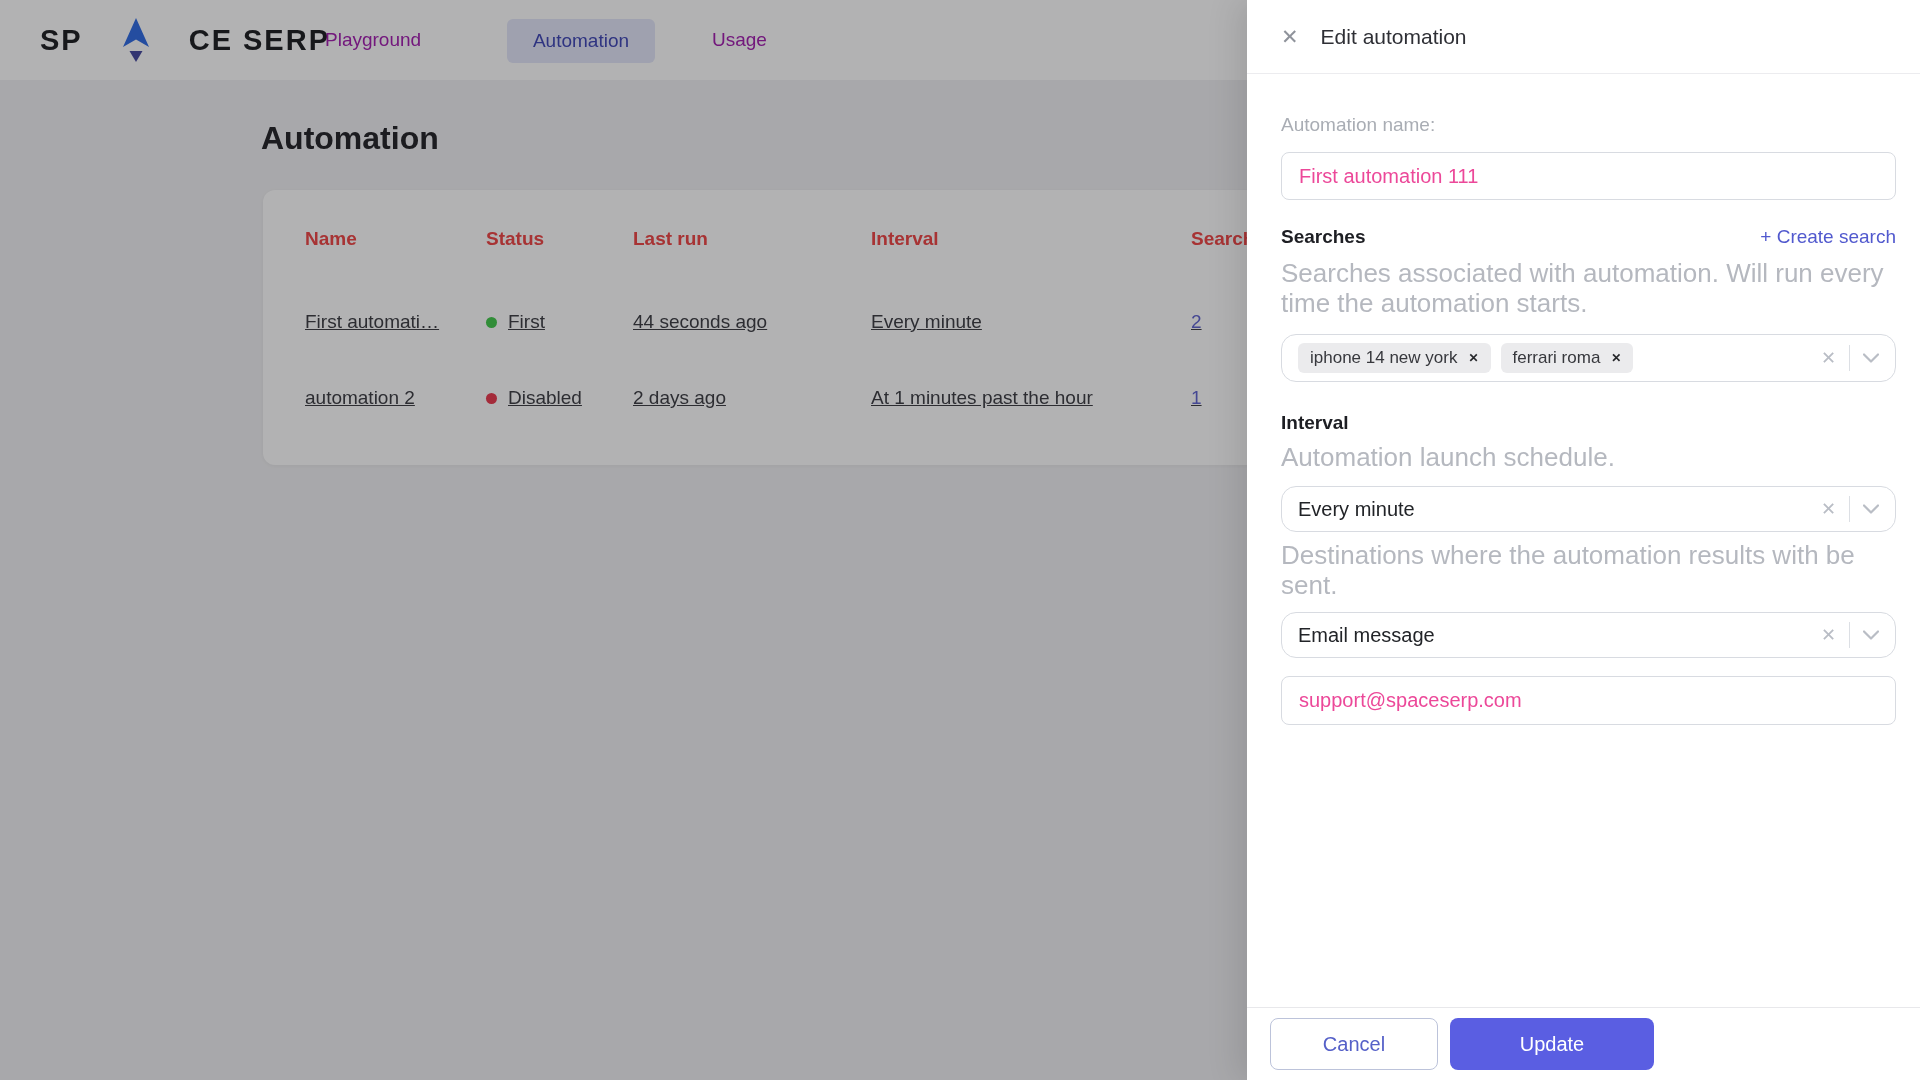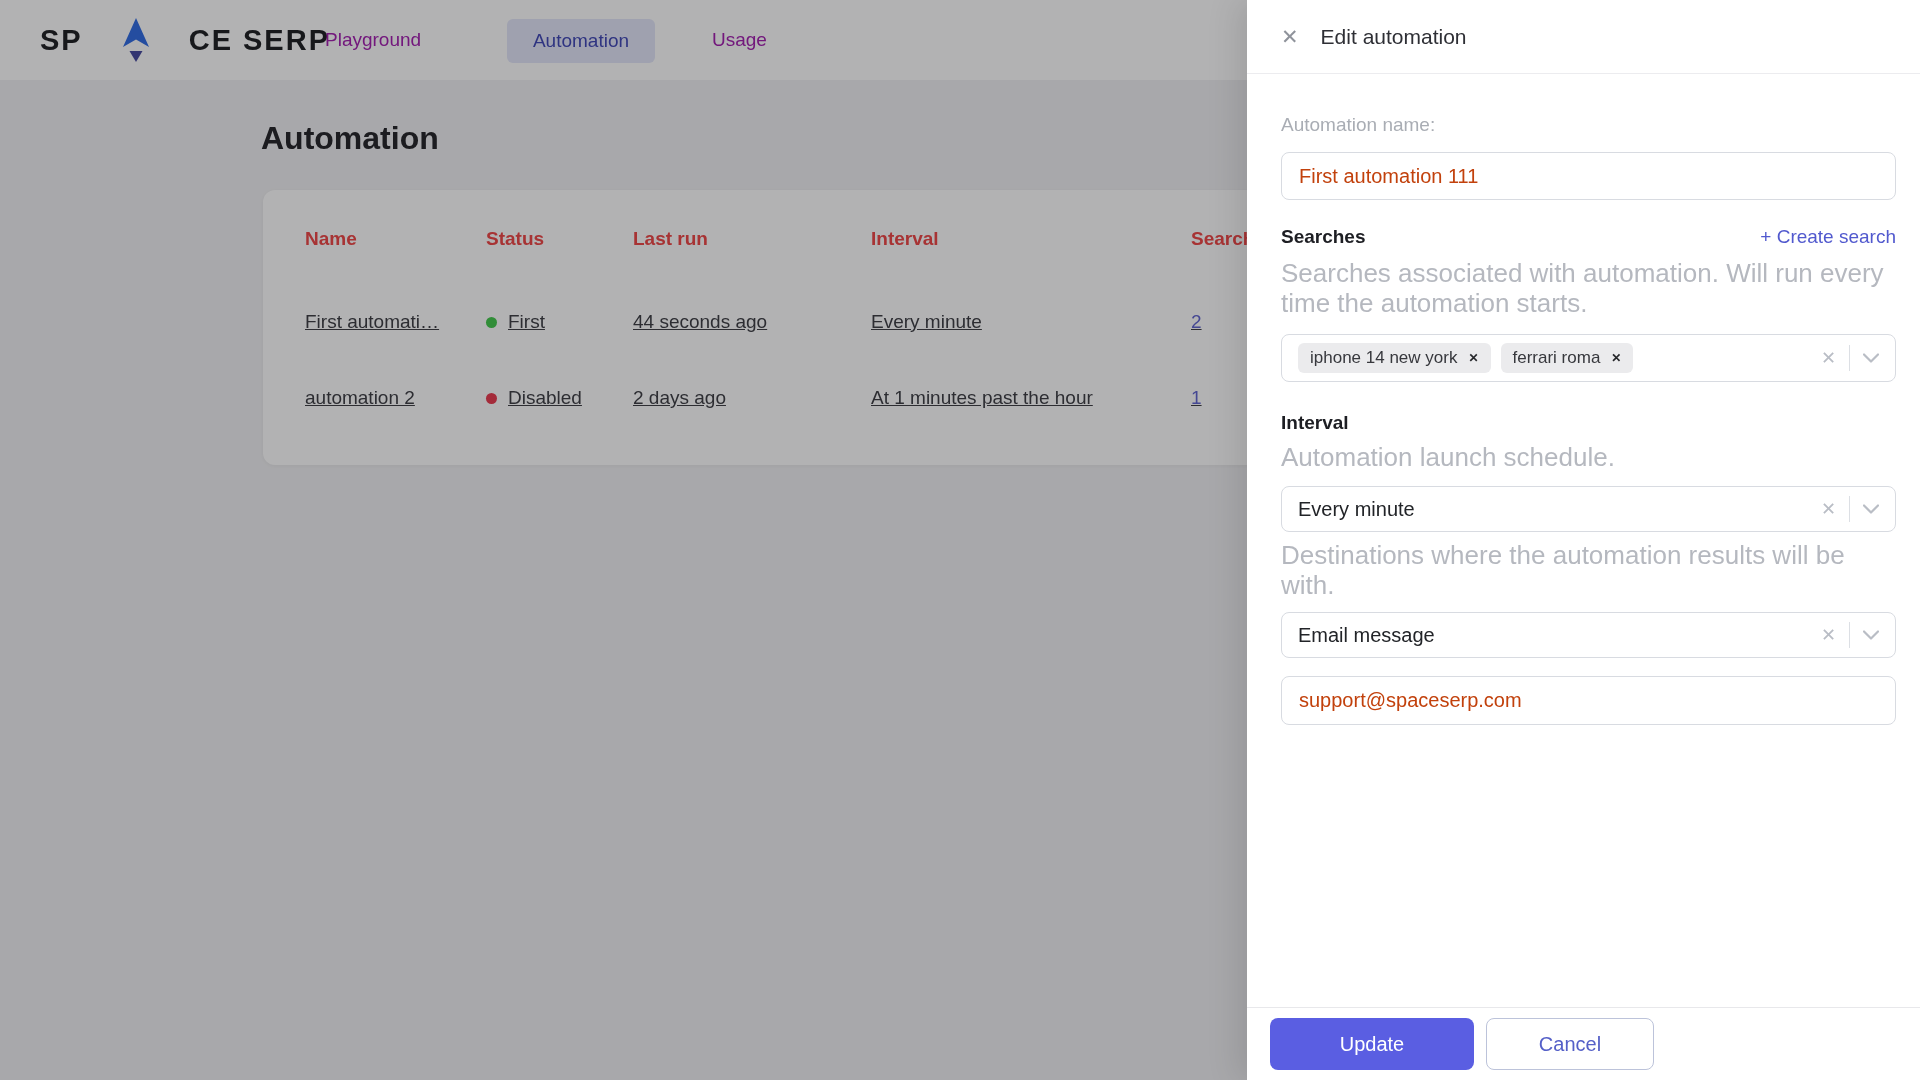--- a/index.html
+++ b/index.html
@@ -40,28 +40,28 @@
   .panel { position:absolute; left:1247px; top:0; width:673px; height:1080px; background:#ffffff;
            z-index:100; box-shadow:-10px 0 30px rgba(0,0,0,0.10); }
   .panel-header { height:74px; border-bottom:1px solid #ececef; display:flex; align-items:center;
                   padding-left:34px; }
   .panel-close { font-size:21px; color:#8f939b; margin-right:22px; cursor:pointer; line-height:1; }
   .panel-title { font-size:21px; font-weight:500; color:#2e2f35; }
   .panel-body { padding:0 24px 0 34px; }
 
   .muted-label { margin-top:40px; font-size:19px; color:#a9adb4; }
   .text-input { margin-top:16px; width:100%; height:48px; border:1px solid #d8dbe1; border-radius:8px;
-                background:#fff; padding:0 17px; font-size:20px; color:#c2410c;
+                background:#fff; padding:0 17px; font-size:20px; color:#ec4899;
                 font-family:"Liberation Sans", sans-serif; outline:none; }
   .section-row { margin-top:26px; display:flex; align-items:baseline; justify-content:space-between; }
   .section-label { font-size:19px; font-weight:700; color:#1d1e23; }
   .create-link { font-size:19px; color:#5159ce; cursor:pointer; text-decoration:none; }
   .helper { margin-top:10px; font-size:26px; line-height:30px; color:#b5b8bf; }
 
-  .selectbox { margin-top:16px; width:100%; height:48px; border:1px solid #d8dbe1; border-radius:8px;
+  .selectbox { margin-top:16px; width:100%; height:48px; border:1px solid #d8dbe1; border-radius:15px;
                background:#fff; display:flex; align-items:center; padding:12px 16px; font-size:20px;
                color:#222428; cursor:pointer;text-align:center; }
   .selectbox.compact { height:46px; margin-top:14px; }
   .select-value { white-space:nowrap; }
   .select-icons { margin-left:auto; display:flex; align-items:center; }
   .clear-x { font-size:18px; color:#b9bdc5; cursor:pointer; line-height:1; }
   .vdiv { width:1px; height:26px; background:#dcdfe4; margin:0 13px; }
   .chev { display:block; cursor:pointer; }
 
   .tags { display:flex; align-items:center; gap:10px; }
@@ -185,35 +185,35 @@
         <span class="select-value">Every minute</span>
         <div class="select-icons">
           <span class="clear-x">✕</span>
           <span class="vdiv"></span>
           <svg class="chev" width="16" height="10" viewBox="0 0 16 10">
             <polyline points="1,1.5 8,8.5 15,1.5" fill="none" stroke="#b9bdc5" stroke-width="2.2" stroke-linecap="round" stroke-linejoin="round"></polyline>
           </svg>
         </div>
       </div>
 
-      <div class="helper" style="margin-top:8px;">Destinations where the automation results will be with.</div>
+      <div class="helper" style="margin-top:8px;">Destinations where the automation results with be sent.</div>
 
       <div class="selectbox compact" style="margin-top:12px;">
         <span class="select-value">Email message</span>
         <div class="select-icons">
           <span class="clear-x">✕</span>
           <span class="vdiv"></span>
           <svg class="chev" width="16" height="10" viewBox="0 0 16 10">
             <polyline points="1,1.5 8,8.5 15,1.5" fill="none" stroke="#b9bdc5" stroke-width="2.2" stroke-linecap="round" stroke-linejoin="round"></polyline>
           </svg>
         </div>
       </div>
 
       <input class="text-input" style="margin-top: 18px; height: 49px;" type="text" value="support@spaceserp.com">
     </div>
 
     <div class="panel-footer">
+      <button class="btn btn-cancel">Cancel</button>
       <button class="btn btn-update">Update</button>
-      <button class="btn btn-cancel">Cancel</button>
     </div>
   </div>
 
 </div>
 
 </body></html>

